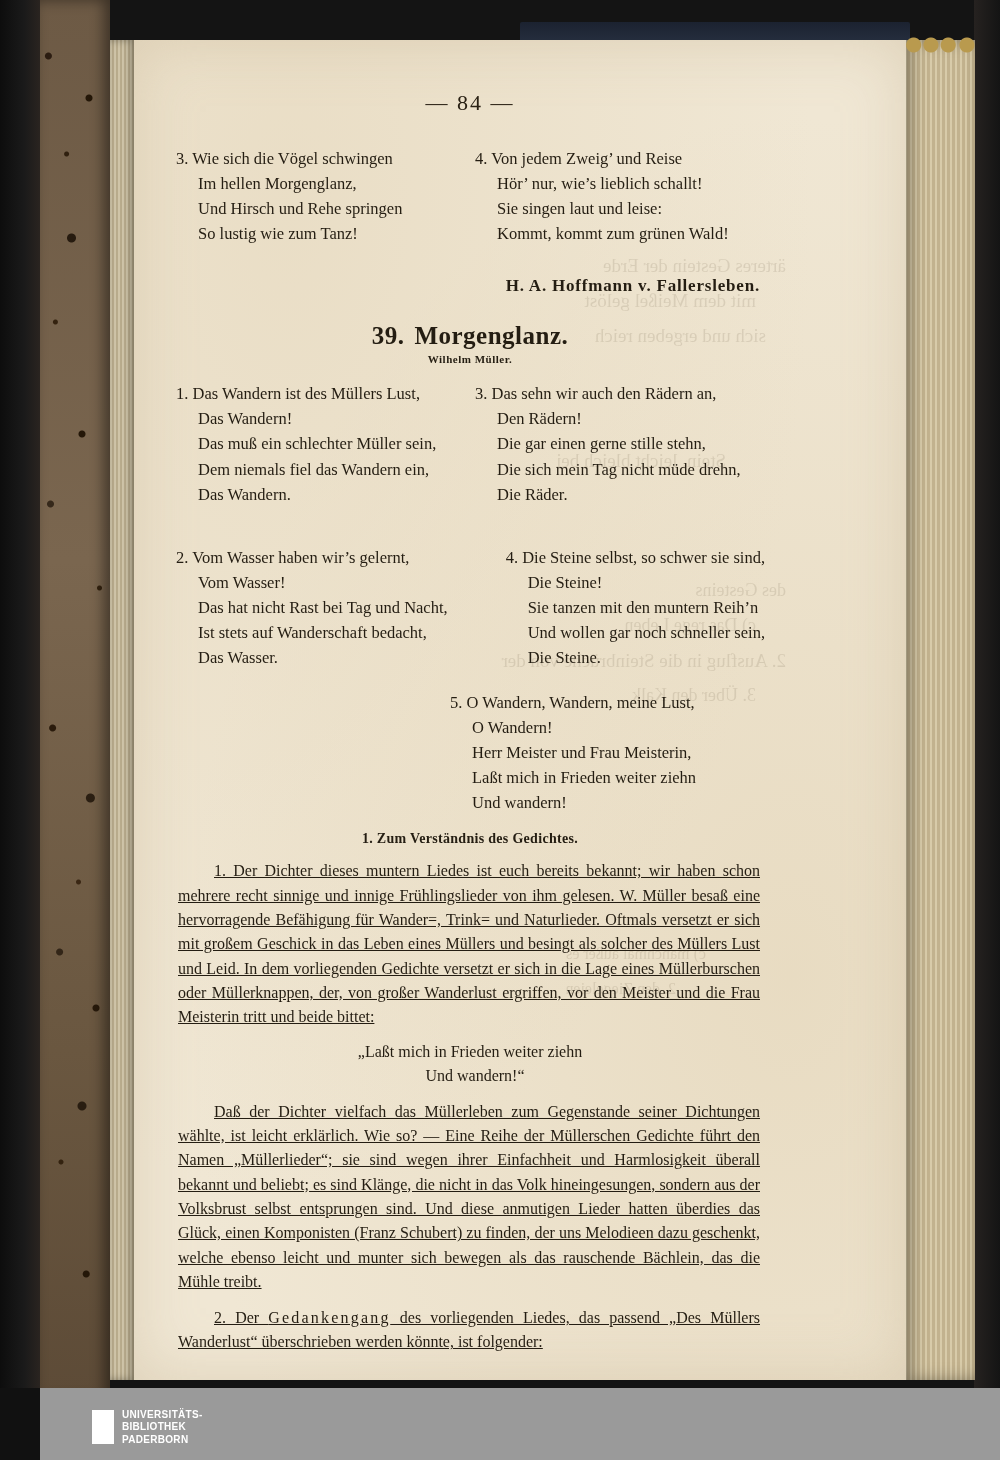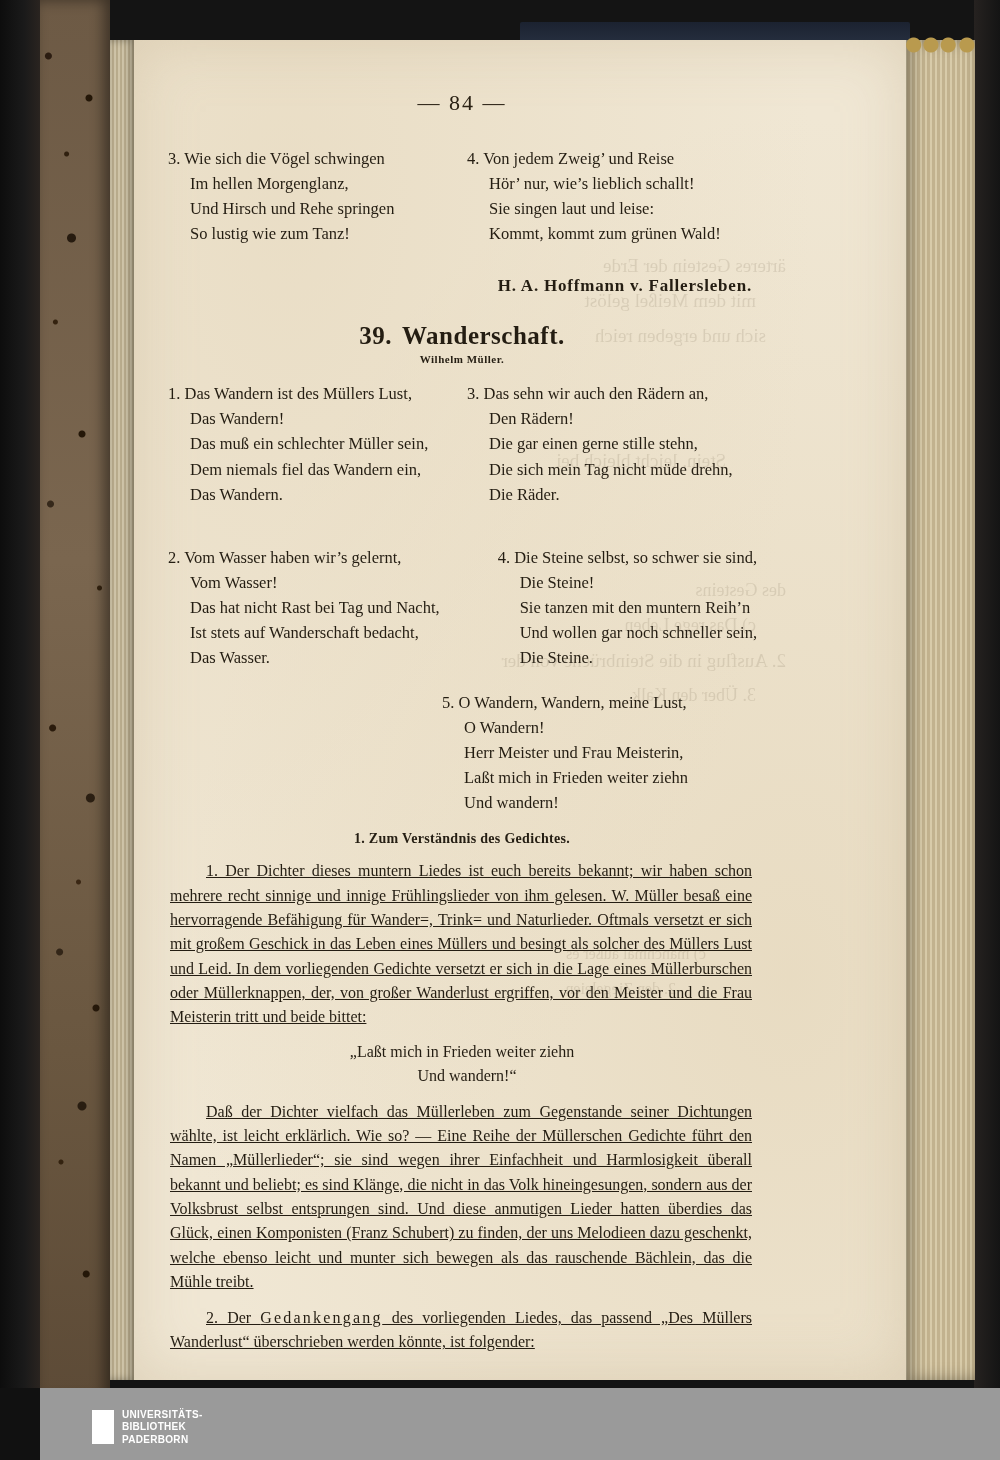--- a/index.html
+++ b/index.html
@@ -136,21 +136,21 @@
     opacity: .12;
     pointer-events: none;
     transform: scaleX(-1);
     font-family: "Liberation Serif", serif;
     color: #4a3a22;
   }
   .showthrough div { position:absolute; white-space:nowrap; }
 
   .content {
     position: absolute;
-    left: 8px; top: 0;
+    left: 16px; top: 0;
     width: 640px; height: 1340px;
     color: #241d12;
   }
 
   
   .folio {
     text-align: center;
     font-size: 22px;
     letter-spacing: 2px;
     margin-top: 50px;
@@ -314,21 +314,21 @@
             <span class="l indent">Hör’ nur, wie’s lieblich schallt!</span>
             <span class="l indent">Sie singen laut und leise:</span>
             <span class="l indent">Kommt, kommt zum grünen Wald!</span>
           </div>
         </div>
       </div>
 
       <div class="attrib">H. A. Hoffmann v. Fallersleben.</div>
 
       <div class="poem-title">
-        <span class="idx">39.</span><span>Wanderschaft.</span>
+        <span class="idx">39.</span><span>Morgenglanz.</span>
       </div>
       <div class="poem-author">Wilhelm Müller.</div>
 
       <div class="verse-cols2">
         <div class="col">
           <div class="verse">
             <span class="l"><span class="num">1.</span> <span>Das Wandern ist des Müllers Lust,</span></span>
             <span class="l indent">Das Wandern!</span>
             <span class="l indent">Das muß ein schlechter Müller sein,</span>
             <span class="l indent">Dem niemals fiel das Wandern ein,</span>

